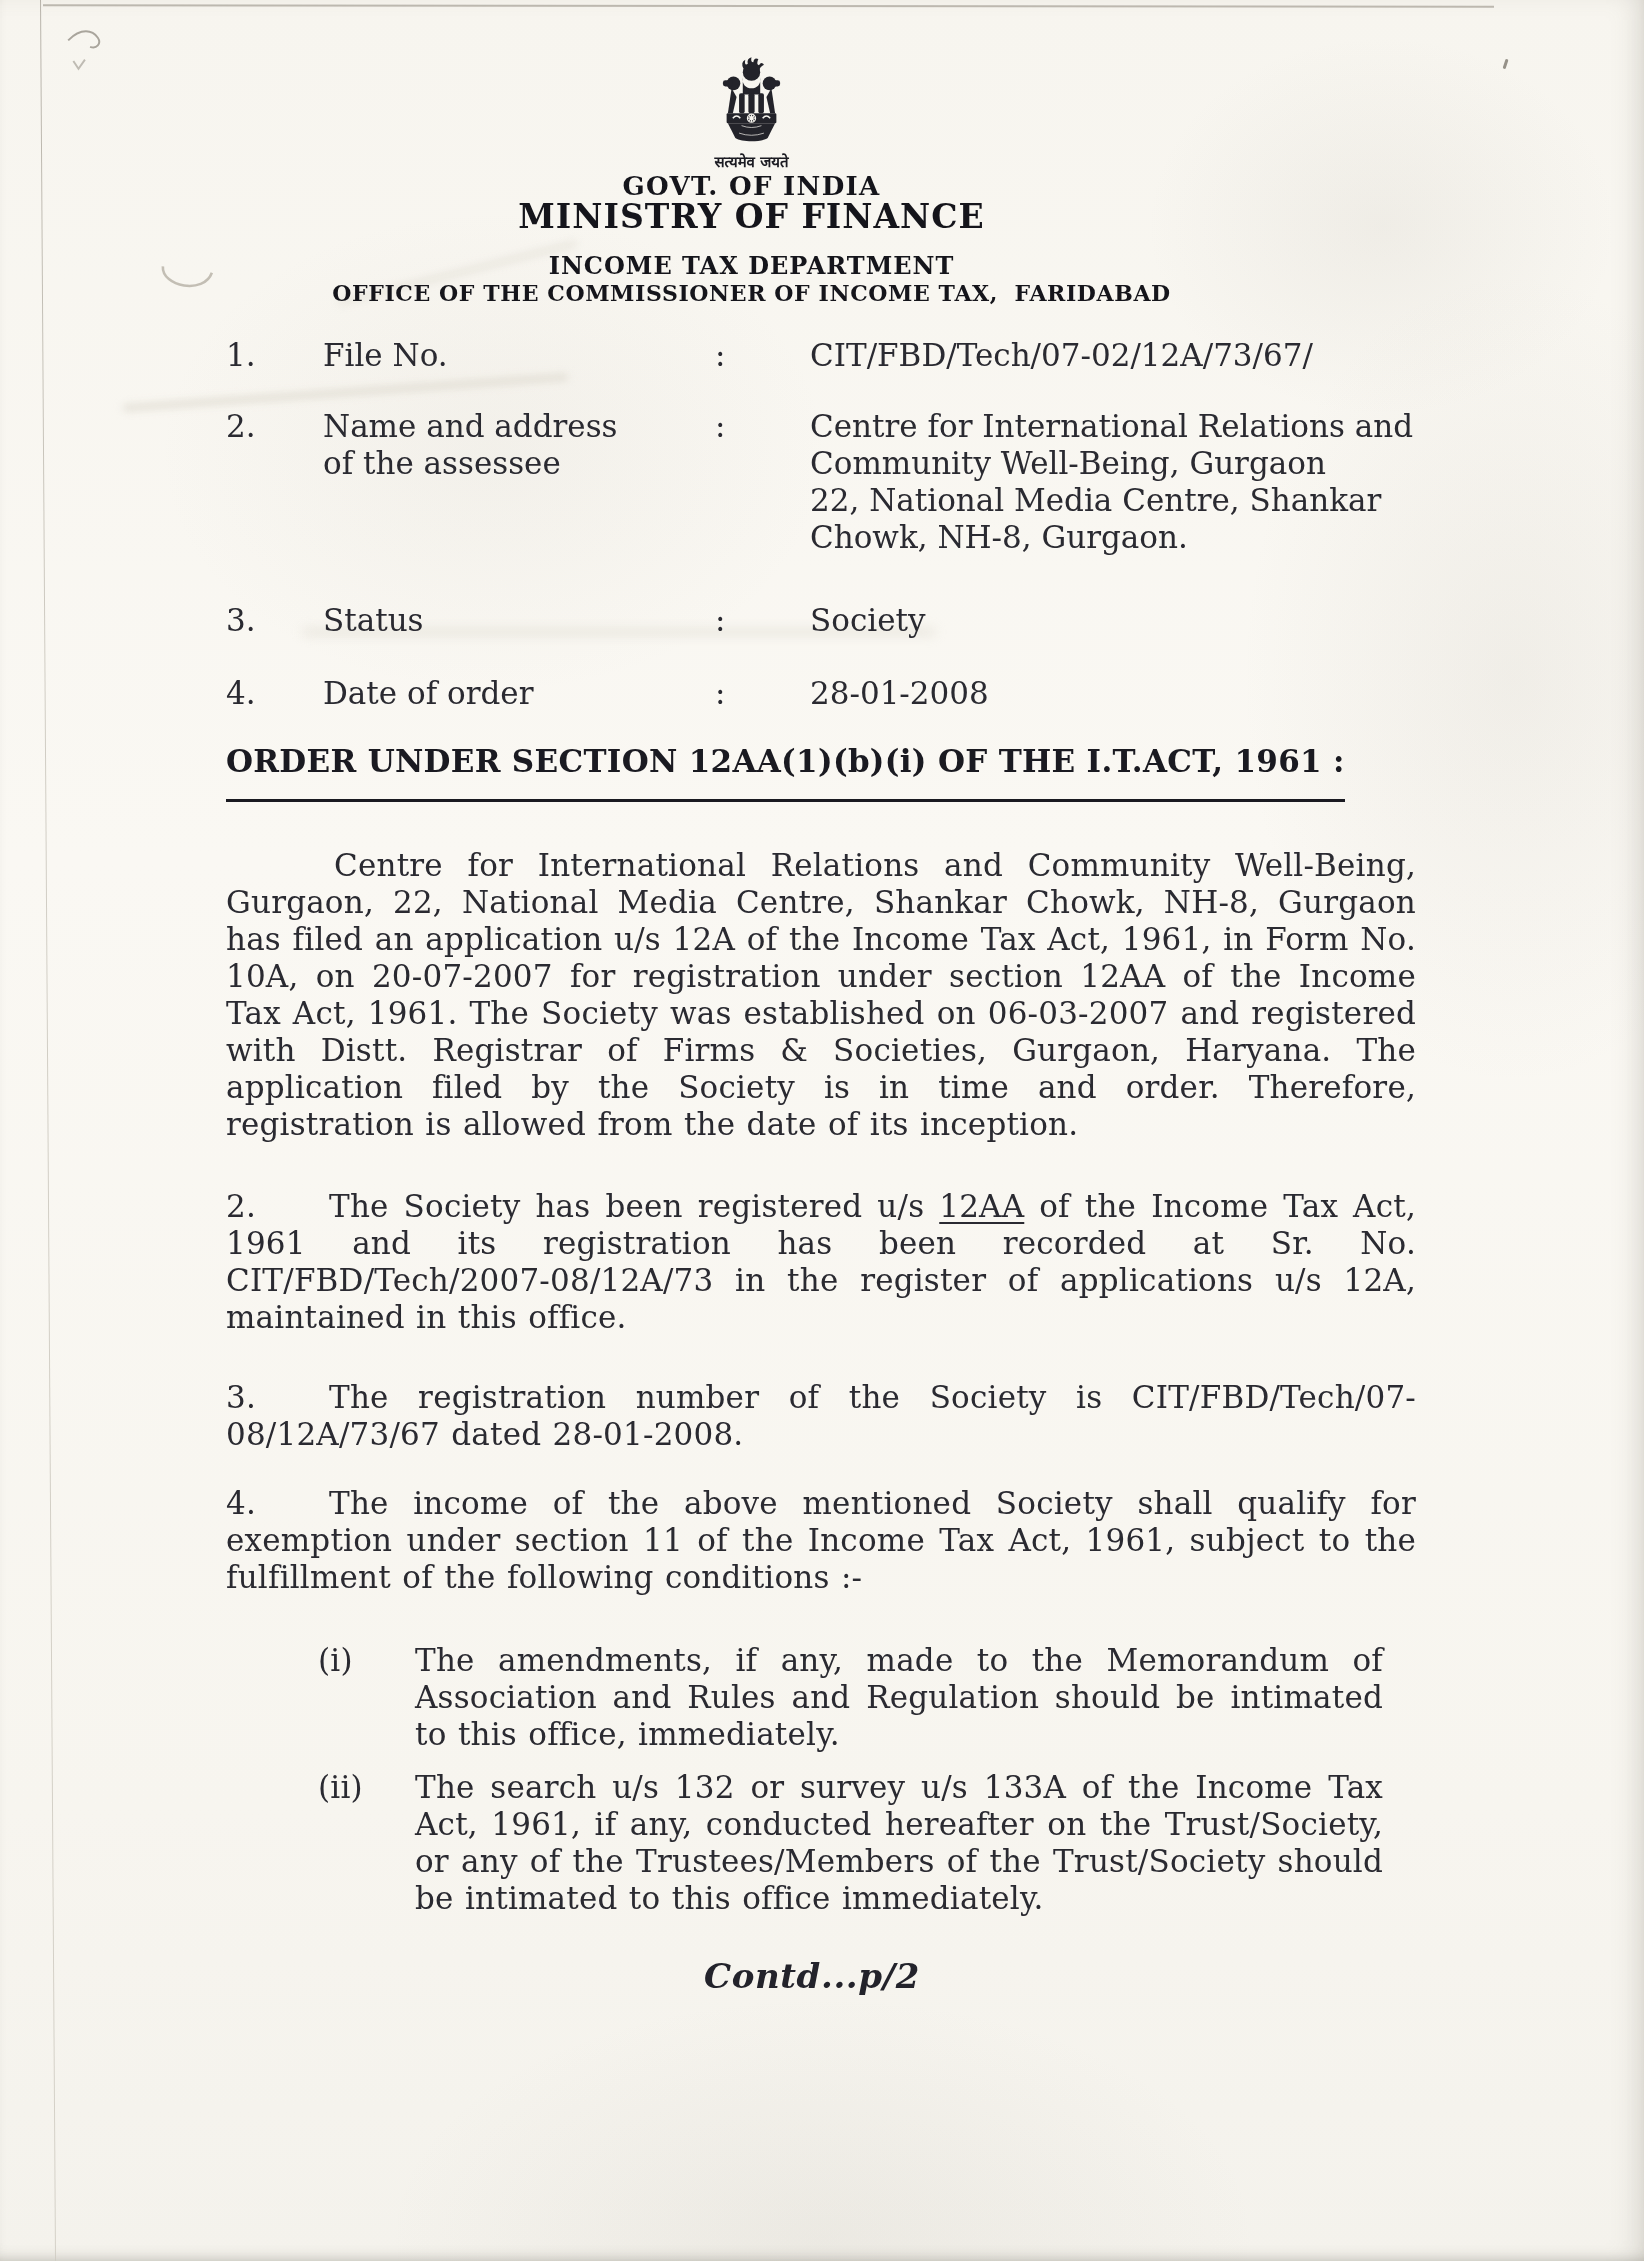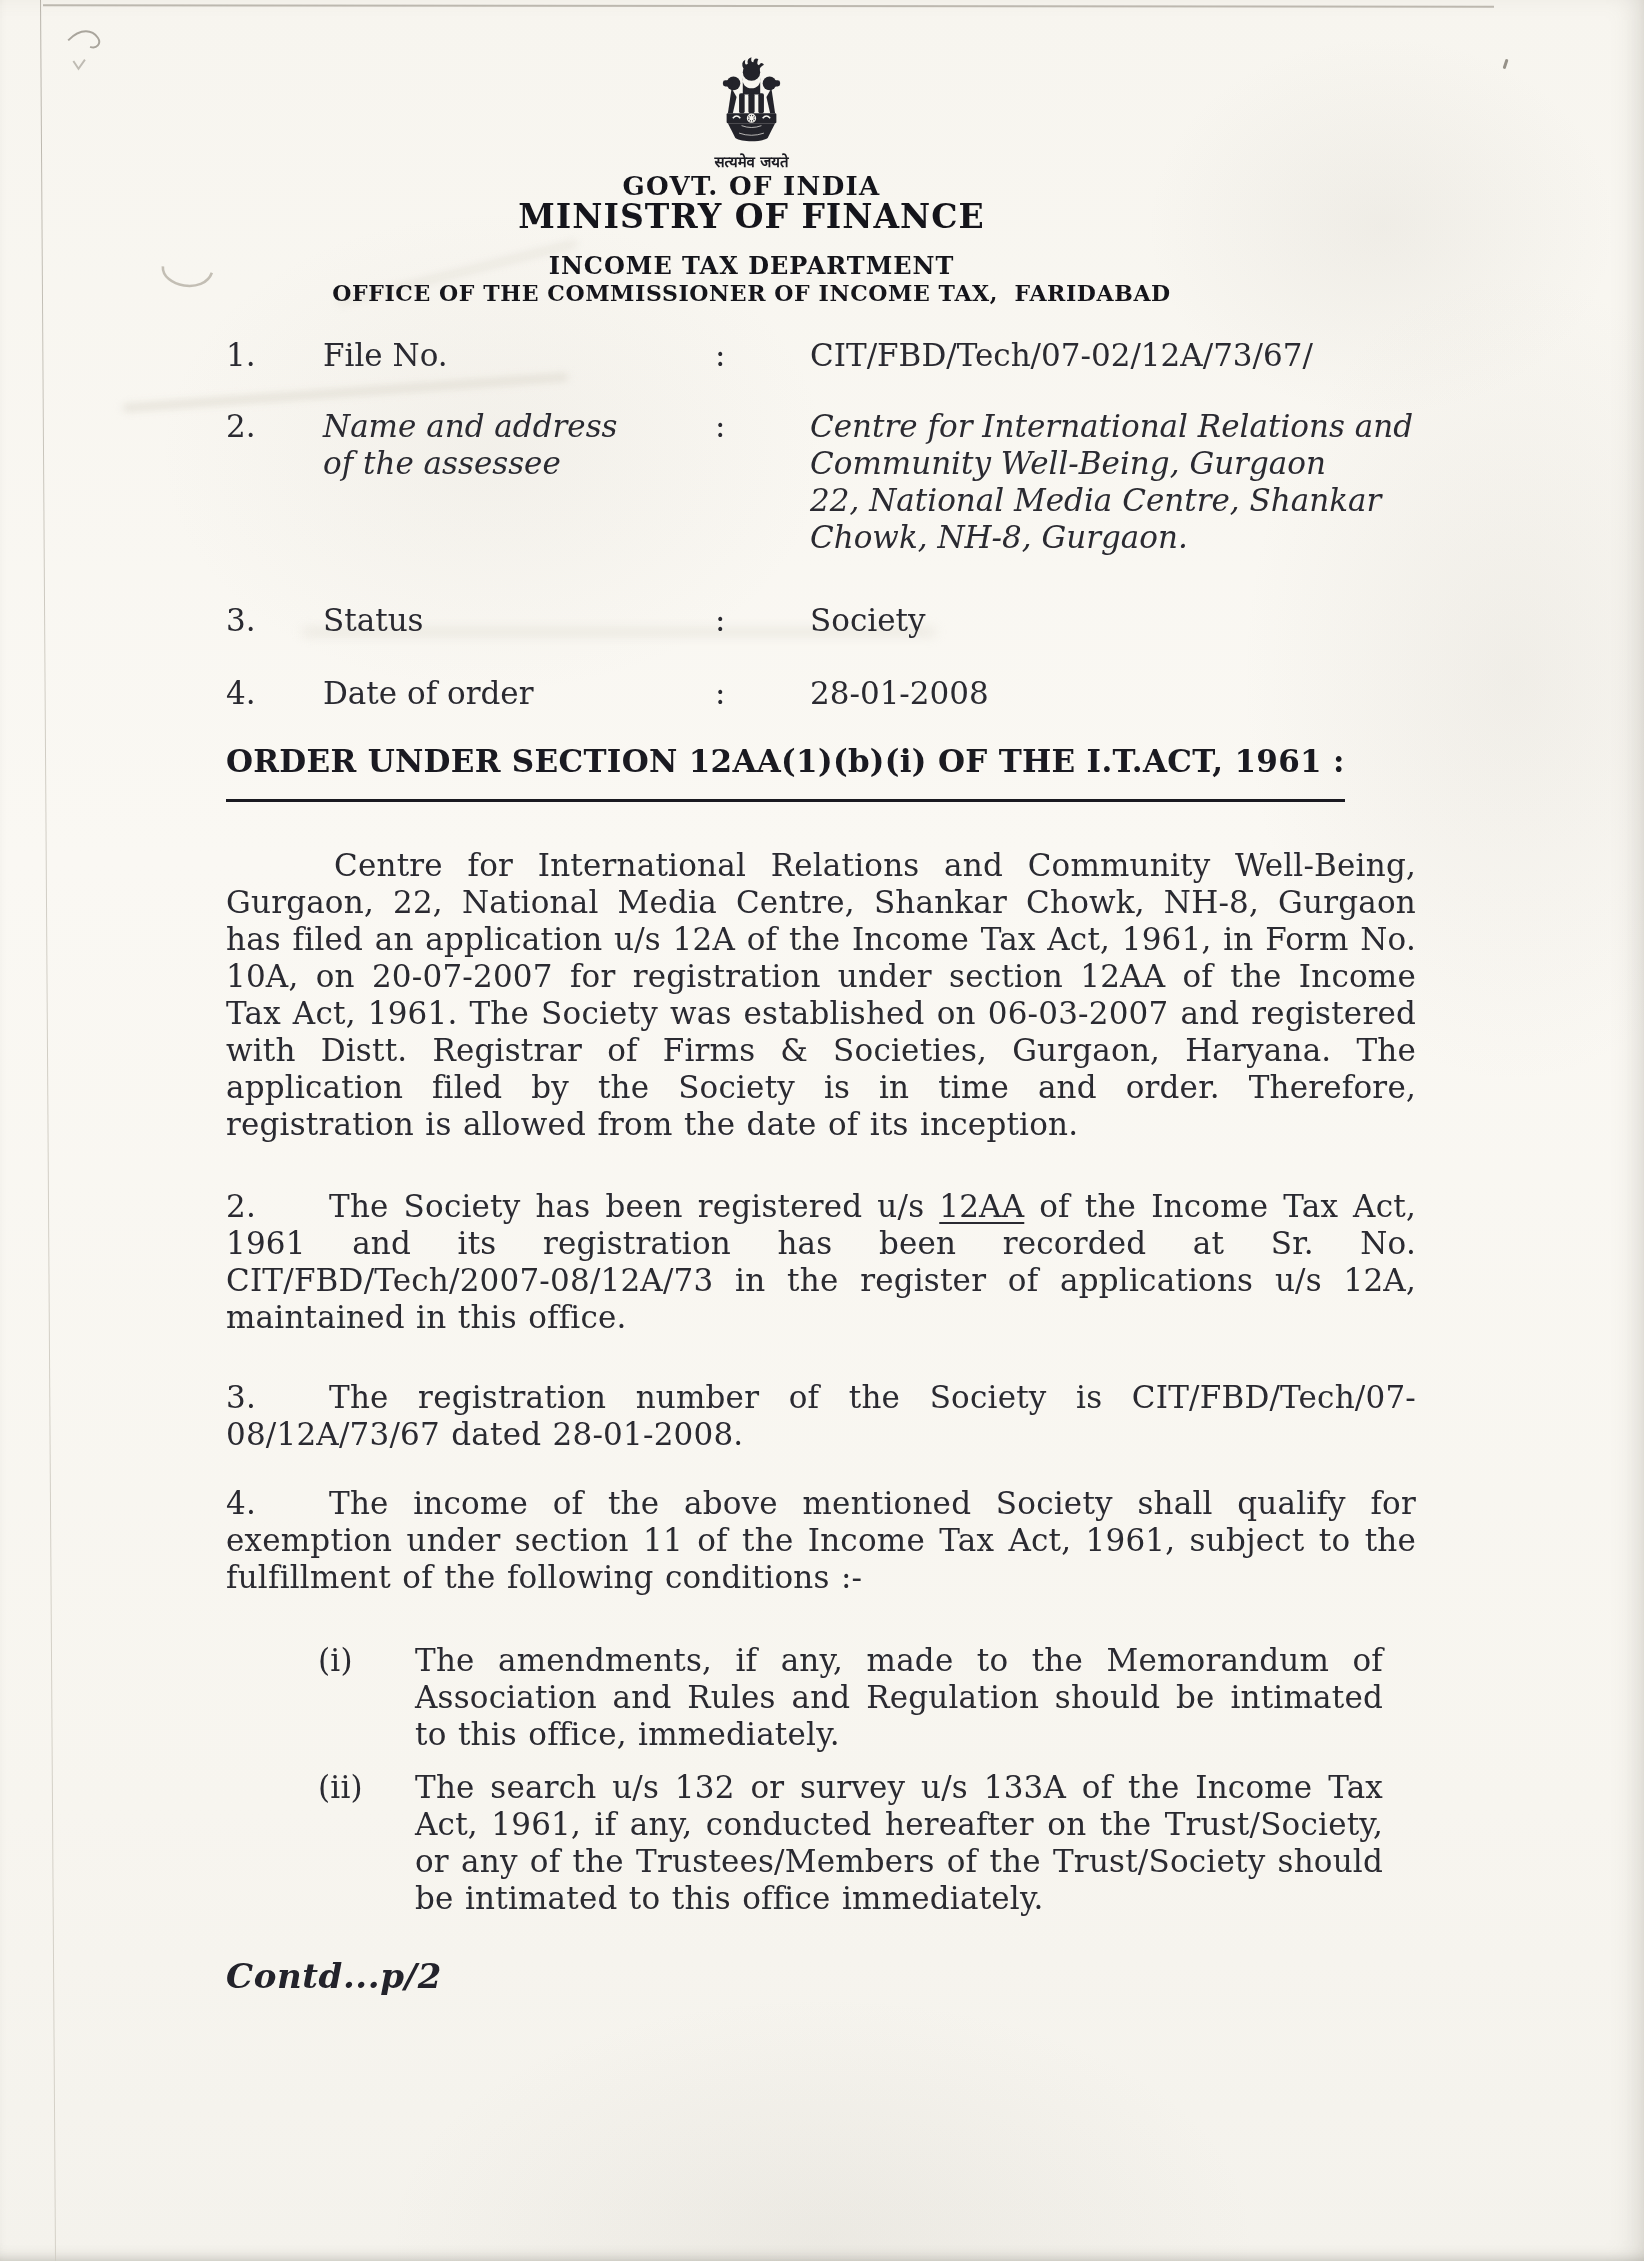--- a/index.html
+++ b/index.html
@@ -39,35 +39,35 @@
   .motto{font-family:"DejaVu Sans",sans-serif;font-size:15px;line-height:18px;font-weight:bold;color:#1b1b22;}
   .h1a{font-size:26px;line-height:31px;font-weight:bold;letter-spacing:1.3px;}
   .h1b{font-size:33px;line-height:30px;font-weight:bold;letter-spacing:1px;}
   .h1c{font-size:24px;line-height:28px;font-weight:bold;letter-spacing:1px;margin-top:20px;}
   .h1d{font-size:22px;line-height:27px;font-weight:bold;letter-spacing:0.6px;white-space:pre-wrap;}
   .info{margin-top:30px;font-size:31px;line-height:37px;}
   .info .row{display:grid;grid-template-columns:97px 392px 95px 1fr;}
   .info .row + .row{margin-top:34px;}
   .info .row.r3{margin-top:46px;}
   .info .row.r4{margin-top:36px;}
-  .pre{white-space:pre-line;font-style:italic;}
+  .pre{white-space:pre-line;}
   .order-h{margin-top:31px;font-size:31px;font-weight:bold;letter-spacing:0.3px;white-space:nowrap;color:#1a1a21;
     display:inline-block;border-bottom:3.2px solid #1a1a21;padding-bottom:20px;}
   .para{font-size:31px;line-height:37px;text-align:justify;letter-spacing:0.2px;word-spacing:1.3px;}
   .p1{margin-top:45px;text-indent:108px;}
   .pnum{display:inline-block;width:103px;text-indent:0;}
   .p2{margin-top:45px;}
   .p3{margin-top:43px;}
   .p4{margin-top:32px;}
   .u{text-decoration:underline;text-underline-offset:4.5px;text-decoration-thickness:1.9px;}
   .cond{display:grid;grid-template-columns:97px 1fr;width:1065px;margin-left:92px;}
   .cond .ctext{text-align:justify;}
   .cond.c1{margin-top:46px;}
   .cond.c2{margin-top:16px;}
-  .contd{margin-top:39px;text-align:left;padding-right:18px;font-size:34px;font-weight:bold;font-style:italic;color:#23232b;letter-spacing:0.6px;}
+  .contd{margin-top:39px;text-align:center;padding-right:18px;font-size:34px;font-weight:bold;font-style:italic;color:#23232b;letter-spacing:0.6px;}
 </style>
 </head>
 <body>
 
 <div class="paper">
   <div class="edge-line-left"></div>
   <div class="edge-line-top"></div>
   <div class="corner-streak"></div>
   <svg class="pencil-squiggle" width="97" height="58" viewBox="0 0 150 90">
     <path d="M14,30 C34,10 52,14 60,26 C66,35 58,44 48,40" fill="none" stroke="#8f8a80" stroke-width="3" opacity=".75"></path>

